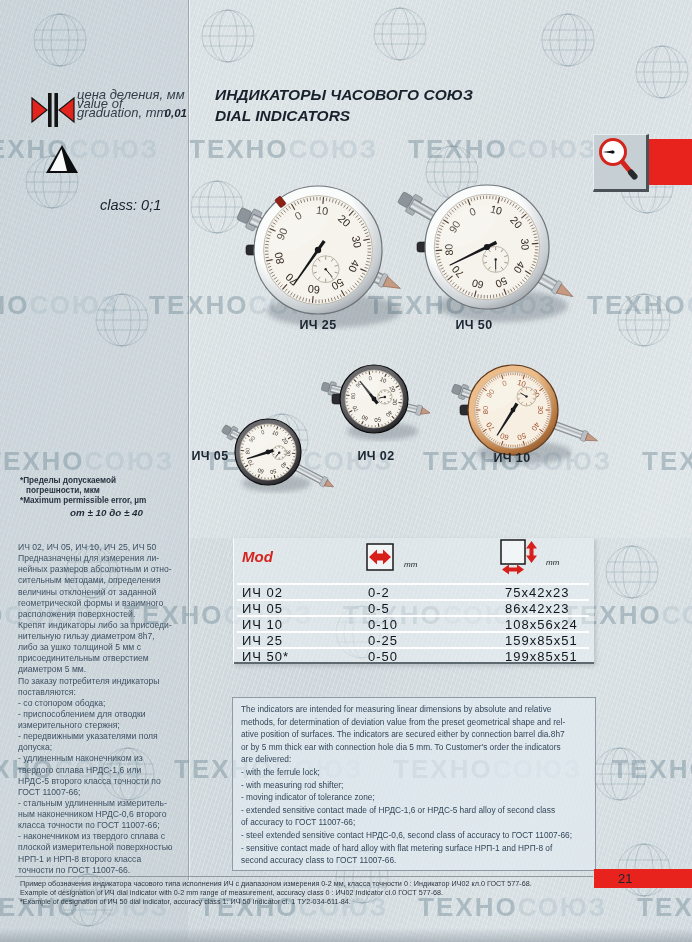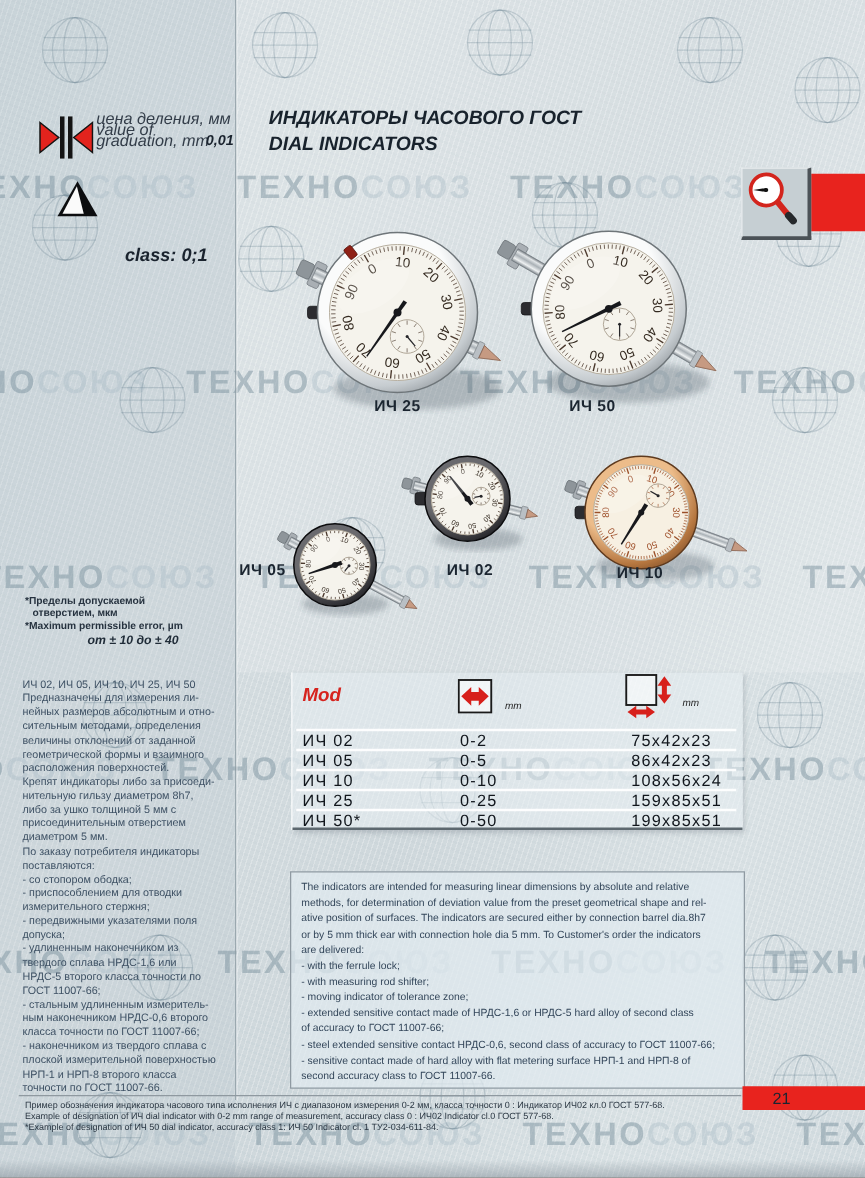--- a/index.html
+++ b/index.html
@@ -24,21 +24,21 @@
   .header-bar::before{content:"";position:absolute;left:0;top:0;bottom:0;width:17px;
     background:#b7c1c6;border-right:1px solid #98a2a7;}
   .header-title{position:absolute;left:0;right:0;top:0;text-align:center;line-height:27px;
     font-size:19px;font-weight:bold;color:#12161b;text-shadow:0 1px 0 rgba(255,255,255,.5);}
   .icon-abs{position:absolute;z-index:4;}
   .grad-labels{position:absolute;left:77px;top:90px;width:110px;z-index:4;
     font-style:italic;font-size:13px;line-height:9px;color:#333d49;}
   .grad-value{position:absolute;left:120px;top:107px;width:67px;text-align:right;z-index:4;
     font-weight:bold;font-style:italic;font-size:11.5px;color:#1a232e;}
   .class-label{position:absolute;left:100px;top:197px;width:90px;z-index:4;
-    font-weight:bold;font-style:italic;font-size:14.5px;color:#1a232e;}
+    font-weight:normal;font-style:italic;font-size:14.5px;color:#1a232e;}
   .main-title{position:absolute;left:215px;top:84px;width:420px;z-index:4;
     font-weight:bold;font-style:italic;font-size:15.5px;line-height:21px;color:#18222c;}
   .logo-square{position:absolute;left:593px;top:134px;width:52px;height:54px;background:#c6cfd3;z-index:5;
     border-top:1px solid #eaeef0;border-left:1px solid #eaeef0;
     border-right:3px solid #4b5257;border-bottom:3px solid #4b5257;}
   .logo-red{position:absolute;left:646px;top:139px;width:46px;height:46px;background:#e8231e;z-index:4;}
   #gauges svg{position:absolute;pointer-events:none;}
   #gauges{position:absolute;inset:0;z-index:3;}
   .gauge-label{position:absolute;width:52px;text-align:center;z-index:4;
     font-weight:bold;font-size:12.5px;letter-spacing:.4px;color:#1b2530;}
@@ -301,21 +301,21 @@
   </div>
   <div class="grad-value">0,01</div>
 
   <svg class="icon-abs" style="left:45px;top:144px" width="34" height="30" viewBox="0 0 34 30">
     <polygon points="17,1 33,29 1,29" fill="#0c0d0f"></polygon>
     <polygon points="16.5,5 22,27 5,27" fill="#fafafa"></polygon>
   </svg>
   <div class="class-label">class: 0;1</div>
 
   <div class="main-title">
-    <span style="display:block">ИНДИКАТОРЫ ЧАСОВОГО ГОСТ</span>
+    <span style="display:block">ИНДИКАТОРЫ ЧАСОВОГО СОЮЗ</span>
     <span style="display:block">DIAL INDICATORS</span>
   </div>
 
   <div class="logo-red"></div>
   <div class="logo-square">
     <svg width="48" height="50" viewBox="0 0 48 50">
       <circle cx="19" cy="17" r="12.5" fill="#ffffff" stroke="#d3251d" stroke-width="3"></circle>
       <polygon points="8.5,17 19,15.4 19,18.6" fill="#111111"></polygon>
       <circle cx="19" cy="17" r="1.6" fill="#111111"></circle>
       <line x1="28" y1="26.5" x2="37" y2="37.5" stroke="#d3251d" stroke-width="5"></line>
@@ -1028,21 +1028,21 @@
       </svg>
     </div>
   <div class="gauge-label" style="left:292px;top:318px">ИЧ 25</div>
   <div class="gauge-label" style="left:448px;top:318px">ИЧ 50</div>
   <div class="gauge-label" style="left:184px;top:449px">ИЧ 05</div>
   <div class="gauge-label" style="left:350px;top:449px">ИЧ 02</div>
   <div class="gauge-label" style="left:486px;top:451px">ИЧ 10</div>
 
   <div class="error-block">
     <span style="display:block">*Пределы допускаемой</span>
-    <span style="display:block" class="ind">отверстием, мкм</span>
+    <span style="display:block" class="ind">погрешности, мкм</span>
     <span style="display:block">*Maximum permissible error, µm</span>
   </div>
   <div class="error-range">от ± 10 до ± 40</div>
 
   <div class="para-ru">ИЧ 02, ИЧ 05, ИЧ 10, ИЧ 25, ИЧ 50
 Предназначены для измерения ли-
 нейных размеров абсолютным и отно-
 сительным методами, определения
 величины отклонений от заданной
 геометрической формы и взаимного

